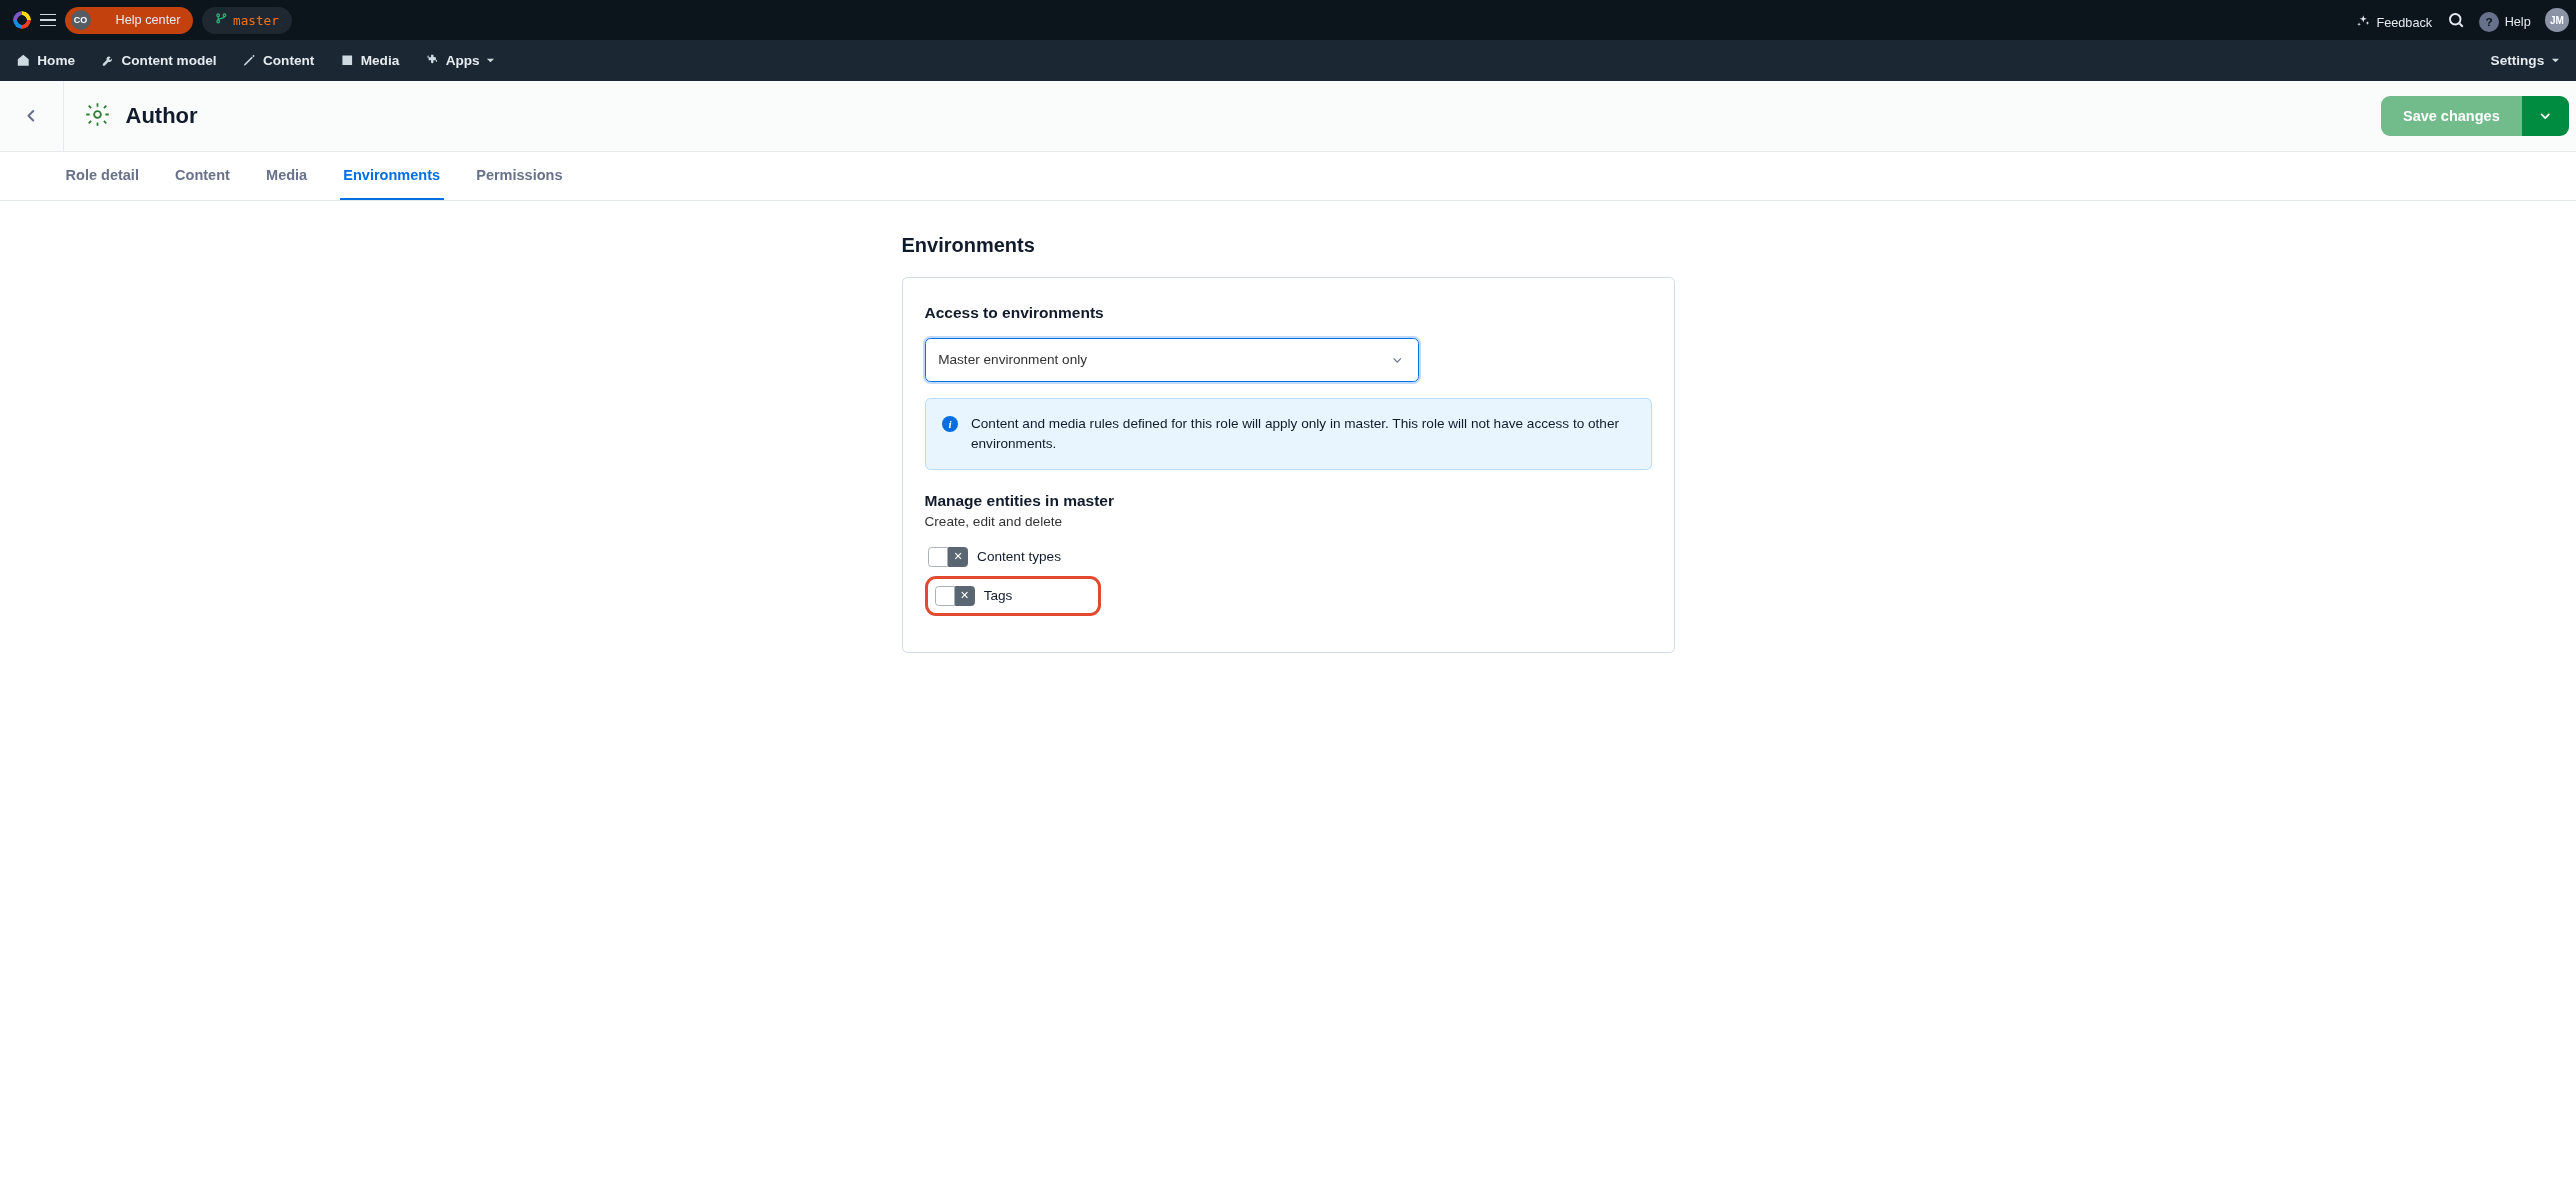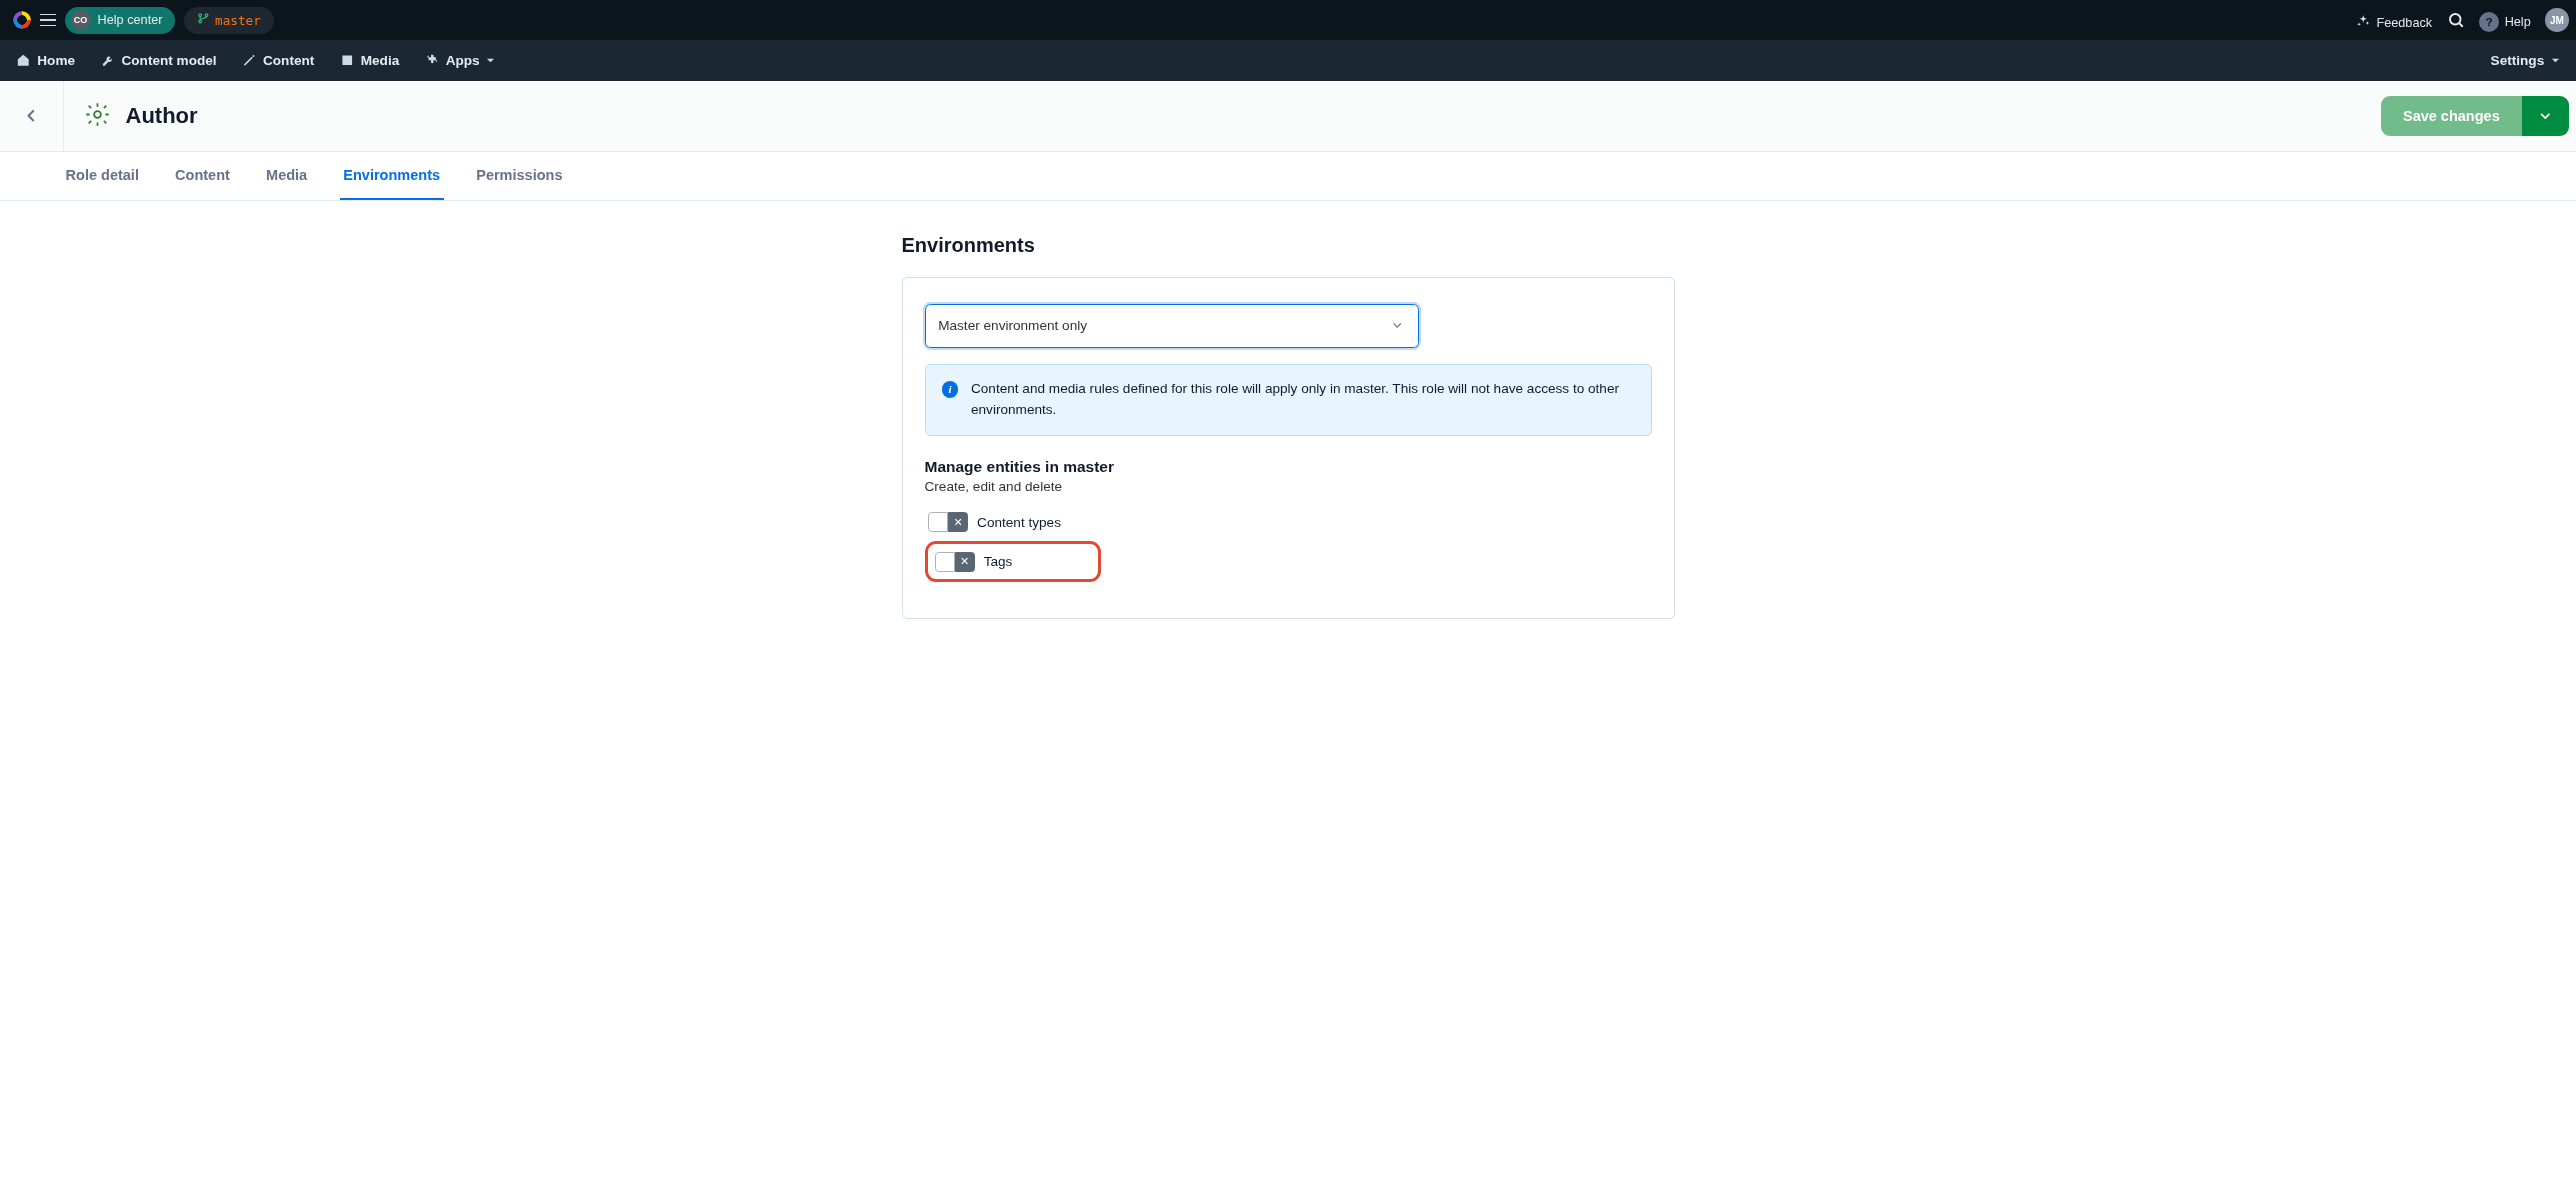--- a/index.html
+++ b/index.html
@@ -3,21 +3,21 @@
 <meta charset="utf-8">
 <style>
   * { box-sizing: border-box; margin: 0; padding: 0; }
   body { font-family: -apple-system, BlinkMacSystemFont, "Segoe UI", Helvetica, Arial, sans-serif; background: #fff; color: #111b2b; }
 
   
   .topbar { background: #0c141c; height: 40px; display: flex; align-items: center; padding: 0 12.7px; color: #cfd9e0; gap: 9px; }
   .logo-c { width: 18px; height: 18px; border-radius: 50%; background: conic-gradient(#ffda00 0 90deg, #e8401f 90deg 180deg, #1e88e5 180deg 270deg, #7e57c2 270deg 360deg); mask: radial-gradient(circle at center, transparent 4.5px, black 5px); -webkit-mask: radial-gradient(circle at center, transparent 4.5px, black 5px); }
   .hamburger { width: 16.4px; height: 12.7px; display:flex; flex-direction:column; justify-content:space-between; cursor:pointer; }
   .hamburger span { height:1.8px; background:#cfd9e0; width:100%; }
-  .pill { display:flex; align-items:center; gap:7px; background:#0f766e; border-radius: 16.4px; padding: 3.6px 12.7px 3.6px 5.5px; height: 27px;}
+  .pill { display:flex; align-items:center; gap:25px; background:#c2410c; border-radius: 16.4px; padding: 3.6px 12.7px 3.6px 5.5px; height: 27px;}
   .org-badge { width:20px; height:20px; background:#555c63; color:#fff; font-size:9px; font-weight:600; border-radius:50%; display:flex; align-items:center; justify-content:center; }
   .pill-text { font-size: 12.7px; color:#e6ebef; font-weight: 500; }
   .branch-pill { display:flex; align-items:center; gap:5.5px; background:#1f2730; border-radius: 16.4px; padding: 3.6px 12.7px; height:27px; }
   .branch-icon { color:#2fb67c; }
   .branch-text { font-family: ui-monospace, "SF Mono", Menlo, monospace; font-size: 12.7px; color:#f97316; }
   .topbar-spacer { flex: 1; }
   .topbar-right { display:flex; align-items:flex-end; gap: 14.5px; }
   .topbar-link { display:flex; align-items:center; gap:5.5px; color:#e6ebef; font-size:12.7px; cursor:pointer; font-weight: 500;}
   .circle-help { width:20px; height:20px; border-radius:50%; background:#67728a; color:#0c141c; display:flex; align-items:center; justify-content:center; font-weight:700; font-size:11.8px;}
   .avatar { width:23.6px; height:23.6px; border-radius:50%; background:#8a94a6; color:#fff; font-size:10px; font-weight:600; display:flex; align-items:center; justify-content:center; margin-right:-5.5px;}
@@ -190,20 +190,21 @@
   <div class="tab">Content</div>
   <div class="tab">Media</div>
   <div class="tab active">Environments</div>
   <div class="tab">Permissions</div>
 </div>
 
 <div class="content-wrap">
   <div class="content-col">
     <div class="section-title">Environments</div>
     <div class="card">
+      <div class="card-h3">Access to environments</div>
 
       <div class="select-box">
         <span>Master environment only</span>
         <svg width="14.5" height="14.5" viewBox="0 0 24 24" fill="none" stroke="#67728a" stroke-width="2">
             <polyline points="6 9 12 15 18 9"></polyline>
           </svg>
       </div>
 
       <div class="info-banner">
         <div class="info-icon-circ">i</div>

